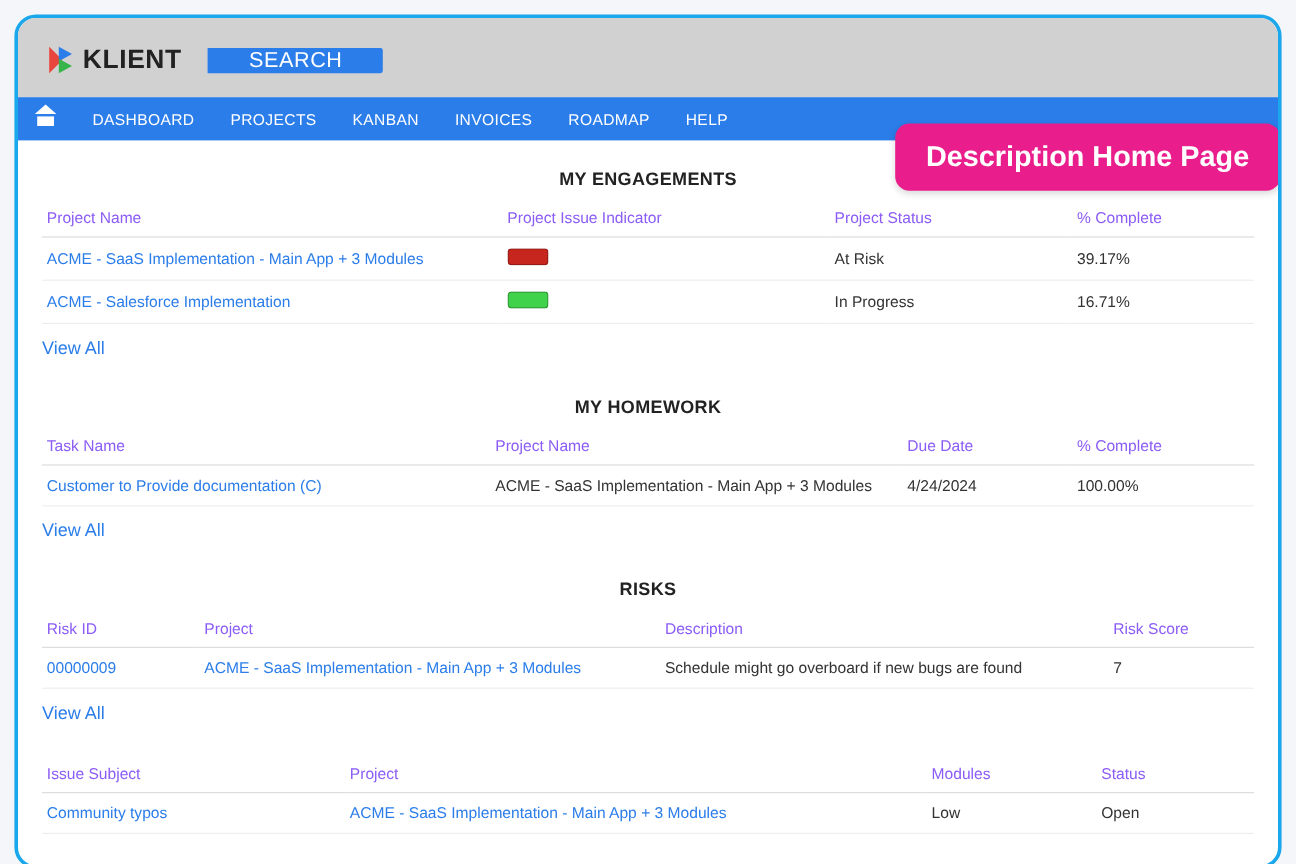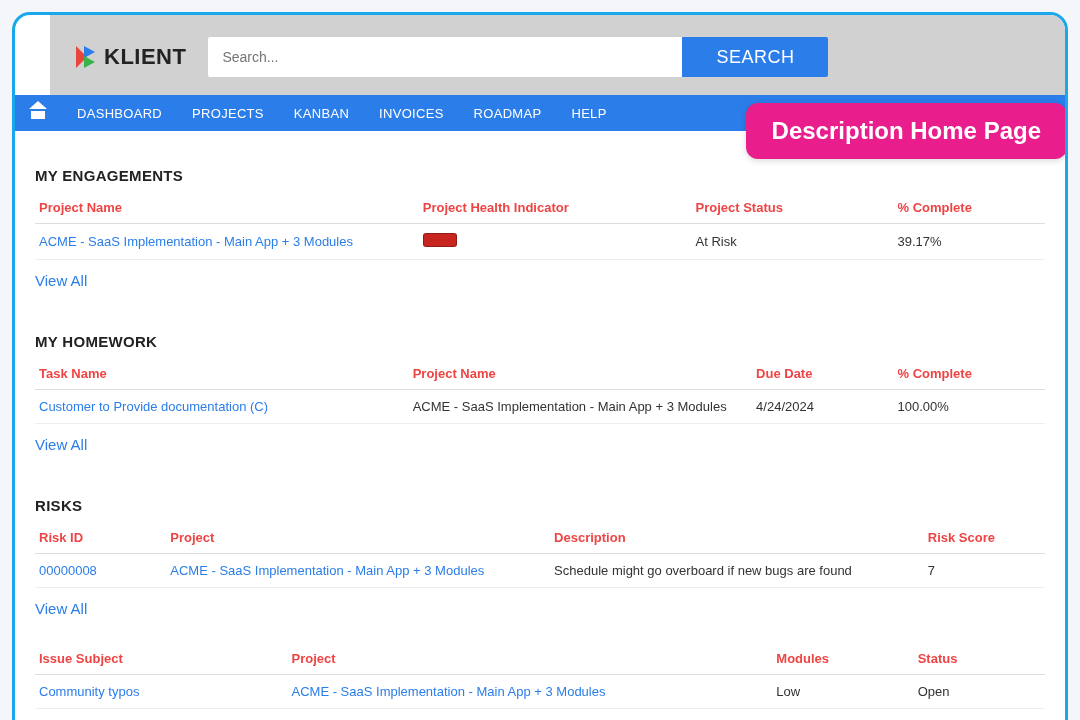--- a/index.html
+++ b/index.html
@@ -21,21 +21,20 @@
   }
   
   .top-bar {
     background: #d1d1d1;
     background-image: radial-gradient(#c6c6c6 0.5px, transparent 0.5px);
     background-size: 6px 6px;
     padding: 22px 26px 18px 26px;
     display: flex;
     align-items: center;
     gap: 22px;
-    margin-left: 35px;
   }
   .logo {
     display: flex;
     align-items: center;
     gap: 2px;
     font-weight: 800;
     font-size: 22px;
     letter-spacing: 0.5px;
     color: #222;
   }
@@ -138,34 +137,35 @@
     box-shadow: 0 2px 6px rgba(0,0,0,0.15);
     z-index: 5;
   }
   
   .content { padding: 10px 20px 20px 20px; }
   .section { margin-top: 8px; margin-bottom: 6px; }
   .section h2 {
     font-size: 15px;
     font-weight: 800;
     letter-spacing: 0.3px;
-    margin: 26px 0 8px 0;
+    margin: 14px 0 8px 0;
     color: #222;
+    text-align: center;
   }
   table {
     width: 100%;
     border-collapse: collapse;
     font-size: 13px;
   }
   thead th {
     text-align: left;
-    font-weight: 700;
+    font-weight: 400;
     padding: 8px 4px;
     border-bottom: 1px solid #ddd;
-    color: #ef4444;
+    color: #8b5cf6;
     font-size: 13px;
   }
   tbody td {
     padding: 9px 4px;
     border-bottom: 1px solid #eee;
     color: #333;
     vertical-align: middle;
   }
   .link { color: #2b7de9; cursor: pointer; }
   .viewall {
@@ -193,21 +193,20 @@
   <div class="top-bar">
     <div class="logo">
       <span class="logo-mark">
         <span class="lm1"></span>
           <span class="lm2"></span>
           <span class="lm3"></span>
       </span>
       <span>KLIENT</span>
     </div>
     <div class="search-wrap">
-      <input class="search-input" placeholder="Search..." style="">
       <button class="search-btn">SEARCH</button>
     </div>
   </div>
 
   <div class="nav">
     <span class="home"><span class="home-icon"></span></span>
     <a>DASHBOARD</a>
     <a>PROJECTS</a>
     <a>KANBAN</a>
     <a>INVOICES</a>
@@ -224,31 +223,37 @@
       <table>
         <colgroup>
             <col style="width:38%">
             <col style="width:27%">
             <col style="width:20%">
             <col style="width:15%">
           </colgroup>
         <thead>
             <tr>
           <th>Project Name</th>
-          <th>Project Health Indicator</th>
+          <th>Project Issue Indicator</th>
           <th>Project Status</th>
           <th>% Complete</th>
         </tr>
           </thead>
         <tbody>
           <tr>
             <td><span class="link">ACME - SaaS Implementation - Main App + 3 Modules</span></td>
             <td><span class="health-pill hp-red"></span></td>
             <td>At Risk</td>
             <td>39.17%</td>
+          </tr>
+          <tr>
+            <td><span class="link">ACME - Salesforce Implementation</span></td>
+            <td><span class="health-pill hp-green"></span></td>
+            <td>In Progress</td>
+            <td>16.71%</td>
           </tr>
         </tbody>
       </table>
       <span class="viewall">View All</span>
     </div>
 
     <div class="section">
       <h2>MY HOMEWORK</h2>
       <table>
         <colgroup>
@@ -289,21 +294,21 @@
         <thead>
             <tr>
           <th>Risk ID</th>
           <th>Project</th>
           <th>Description</th>
           <th>Risk Score</th>
         </tr>
           </thead>
         <tbody>
           <tr>
-            <td><span class="link">00000008</span></td>
+            <td><span class="link">00000009</span></td>
             <td><span class="link">ACME - SaaS Implementation - Main App + 3 Modules</span></td>
             <td>Schedule might go overboard if new bugs are found</td>
             <td>7</td>
           </tr>
         </tbody>
       </table>
       <span class="viewall">View All</span>
     </div>
 
     <div class="section">

